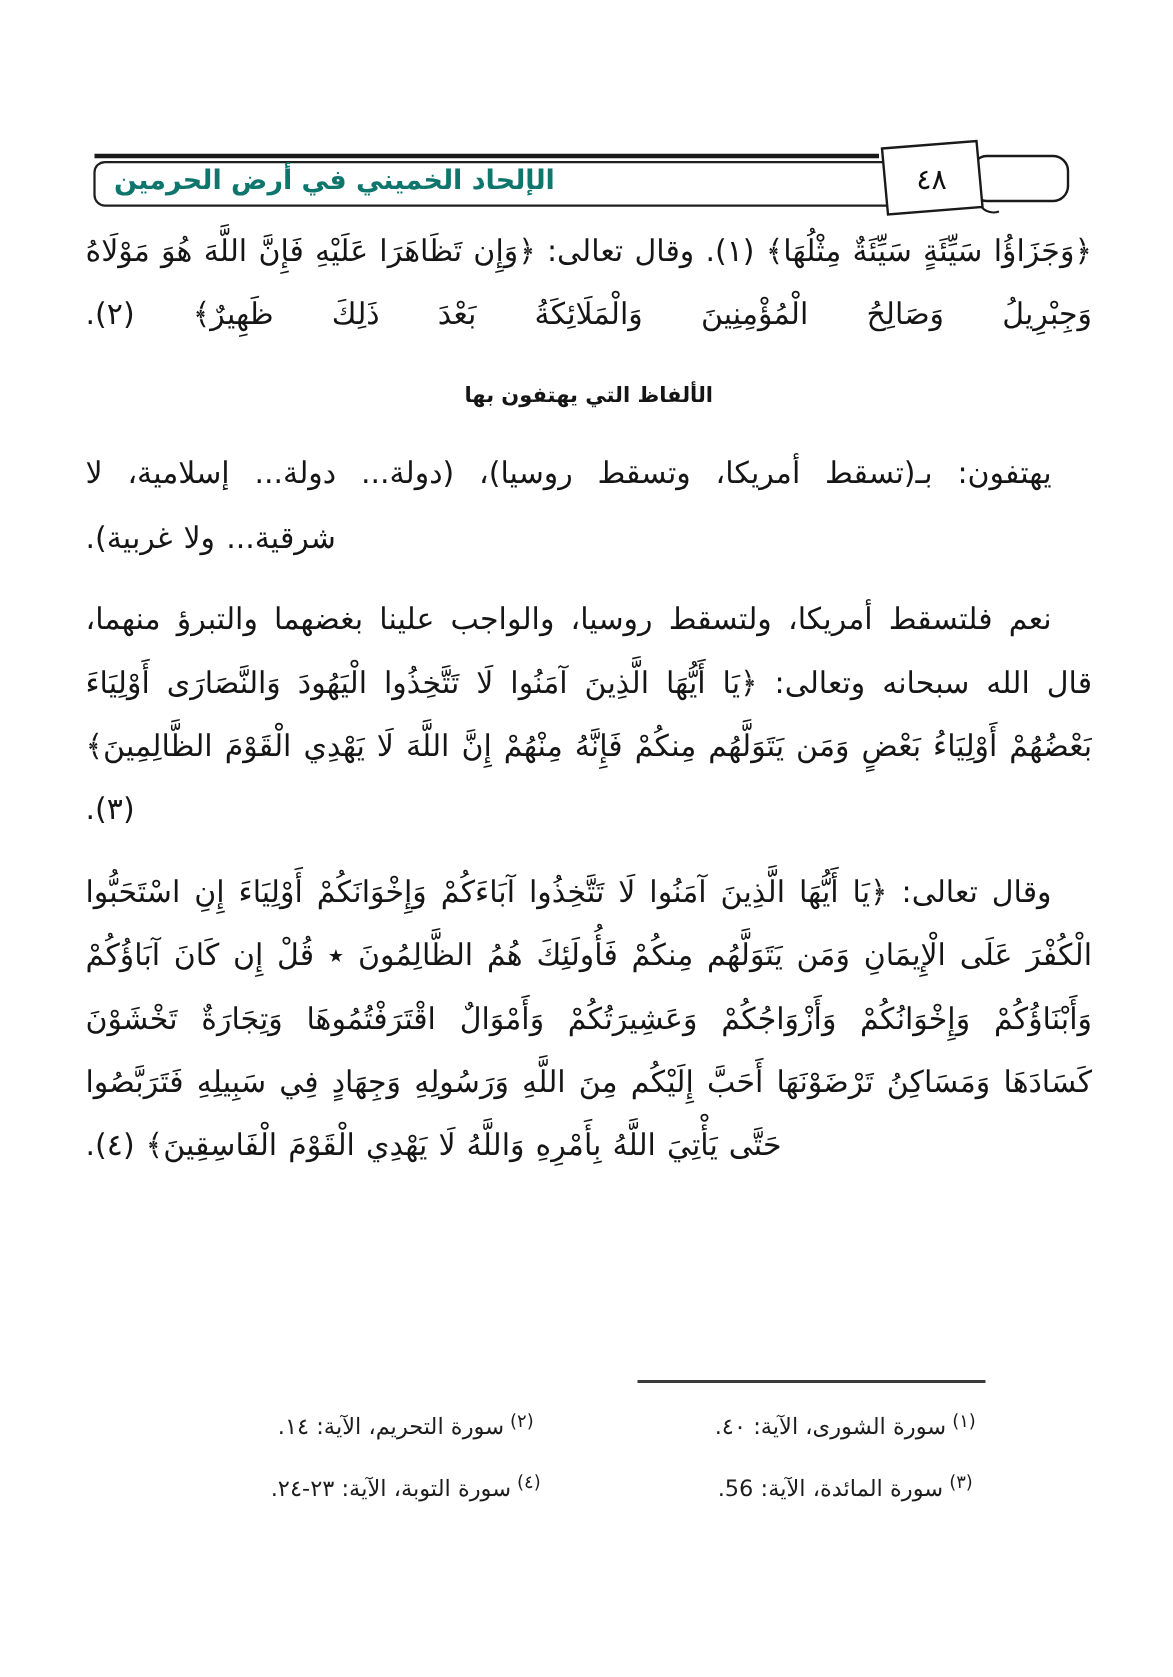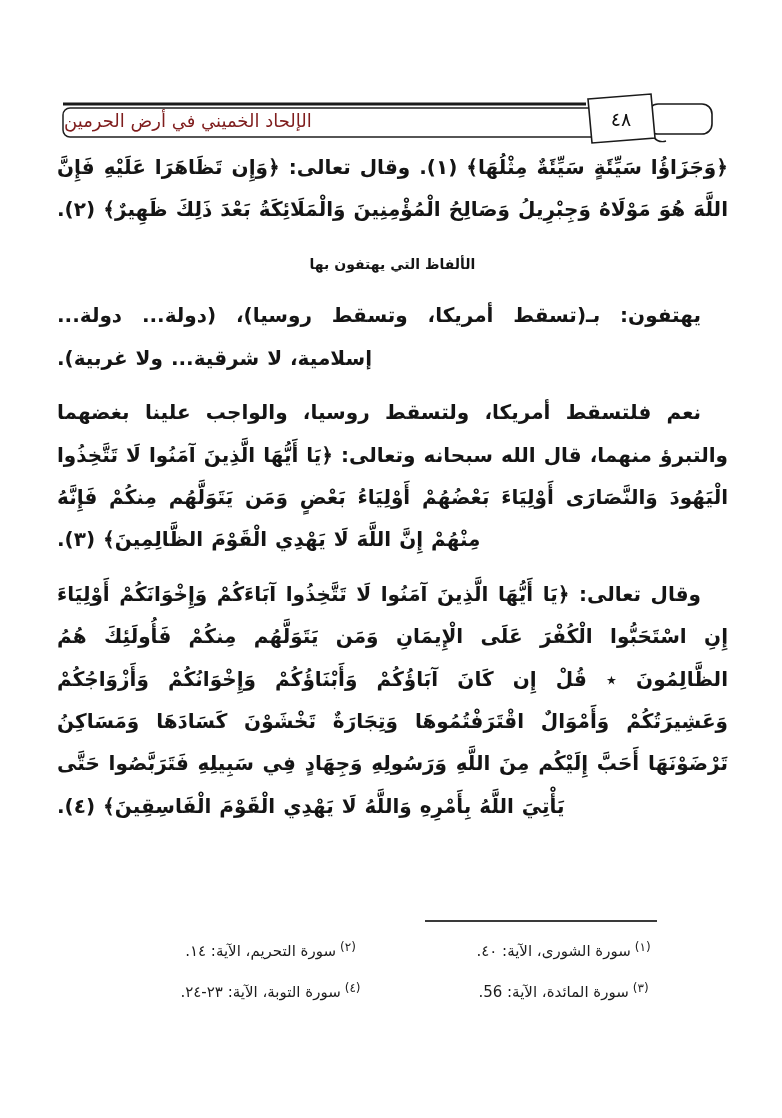--- a/index.html
+++ b/index.html
@@ -13,47 +13,46 @@
     color: #151515;
     overflow: hidden;
     box-shadow: 0 0 4px rgba(0,0,0,.25);
   }
 
   
   .header-svg { position: absolute; top: 85px; left: 0; }
   .header-title {
     position: absolute;
     top: 110px;
-    left: 64px;
+    left: 76px;
     direction: rtl;
     font-size: 18px;
-    font-weight: normal;
+    font-weight: bold;
     letter-spacing: 0.2px;
-    color: #7f1d1d;
+    color: #0f766e;
     white-space: nowrap;
   }
 
   
   .text-block {
     position: absolute;
     top: 146px;
     left: 57px;
     right: 54px;
     bottom: 200px;
     direction: rtl;
     overflow: hidden;
   }
   .par {
     font-size: 20px;
     line-height: 2.12;
     margin: 0 0 12px 0;
     text-align: justify;
     text-align-last: left;
     word-spacing: 1px;
-    font-weight: bold;
   }
   .par-indent { text-indent: 27px; }
   .last-full  { text-align-last: justify; }
   .section-heading {
     font-size: 14px;
     font-weight: bold;
     text-align: center;
     margin: 24px 0 20px 0;
     line-height: 1.4;
     letter-spacing: 0.5px;

